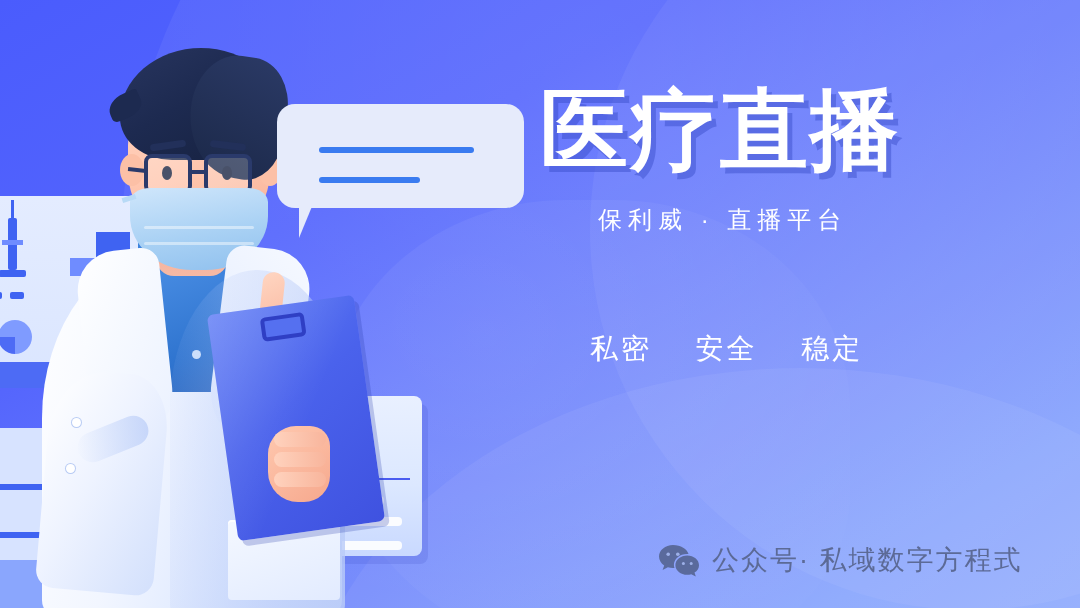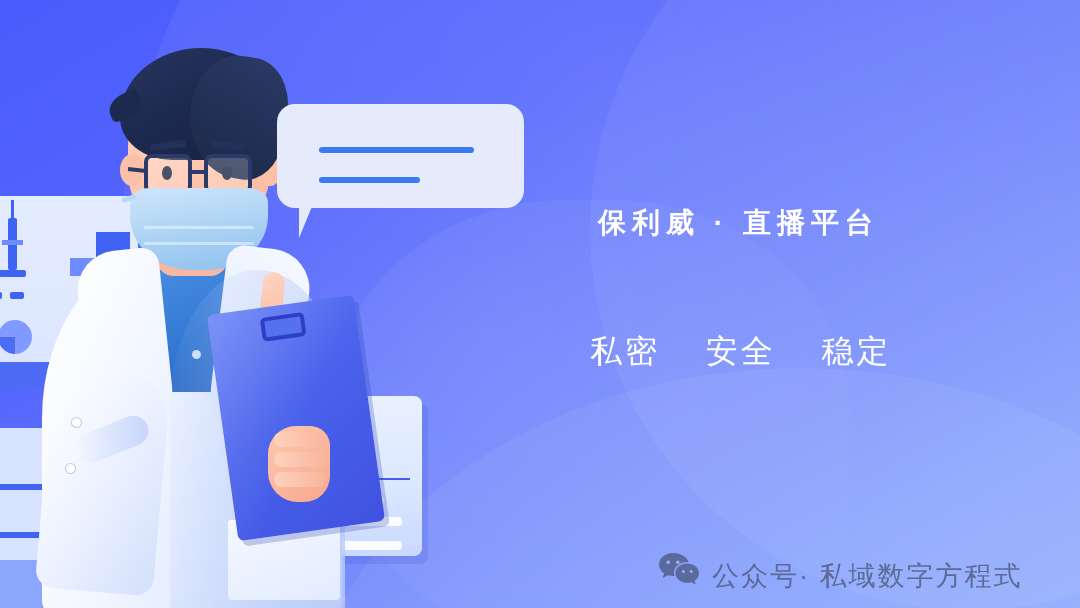--- a/index.html
+++ b/index.html
@@ -506,30 +506,30 @@
     font-weight: 700;
     color: #ffffff;
     letter-spacing: 2px;
     line-height: 1;
     text-shadow: 5px 6px 0 rgba(56,76,200,0.45);
     white-space: nowrap;
   }
   .title-sub {
     position: absolute;
     left: 598px; top: 204px;
-    font-size: 28px;
-    font-weight: 700;
+    font-size: 24px;
+    font-weight: 400;
     color: #ffffff;
     letter-spacing: 6px;
     white-space: nowrap;
   }
   .feature-1 {
     position: absolute;
     left: 590px; top: 330px;
-    font-size: 32px;
+    font-size: 28px;
     font-weight: 500;
     color: #ffffff;
     letter-spacing: 3px;
     white-space: nowrap;
   }
   .feature-1 .gap { display: inline-block; width: 22px; }
   .feature-2 {
     position: absolute;
     left: 600px; top: 380px;
     font-size: 32px;
@@ -549,21 +549,20 @@
   }
   .wechat-icon {
     width: 42px; height: 34px;
     position: relative;
   }
   .footer-text {
     font-size: 27px;
     color: #5c6a96;
     letter-spacing: 2px;
     white-space: nowrap;
-    margin-top: 16px;
   }
 </style>
 </head>
 <body>
 
 <div id="poster">
 
   <div class="bg-layer">
     <div class="big-circle"></div>
     <div class="arc-right"></div>
@@ -660,20 +659,21 @@
     <div class="fgr" style="top:32px;"></div>
     <div class="fgr" style="top:52px;"></div>
   </div>
 
   <div class="chat-bubble">
     <div class="bline bline-1"></div>
     <div class="bline bline-2"></div>
     <div class="tail"></div>
   </div>
 
+  <div class="title-main">医疗直播</div>
   <div class="title-sub">保利威 · 直播平台</div>
 
   <div class="feature-1">
     <span>私密</span>
     <span class="gap"></span>
     <span>安全</span>
     <span class="gap"></span>
     <span>稳定</span>
   </div>
 

